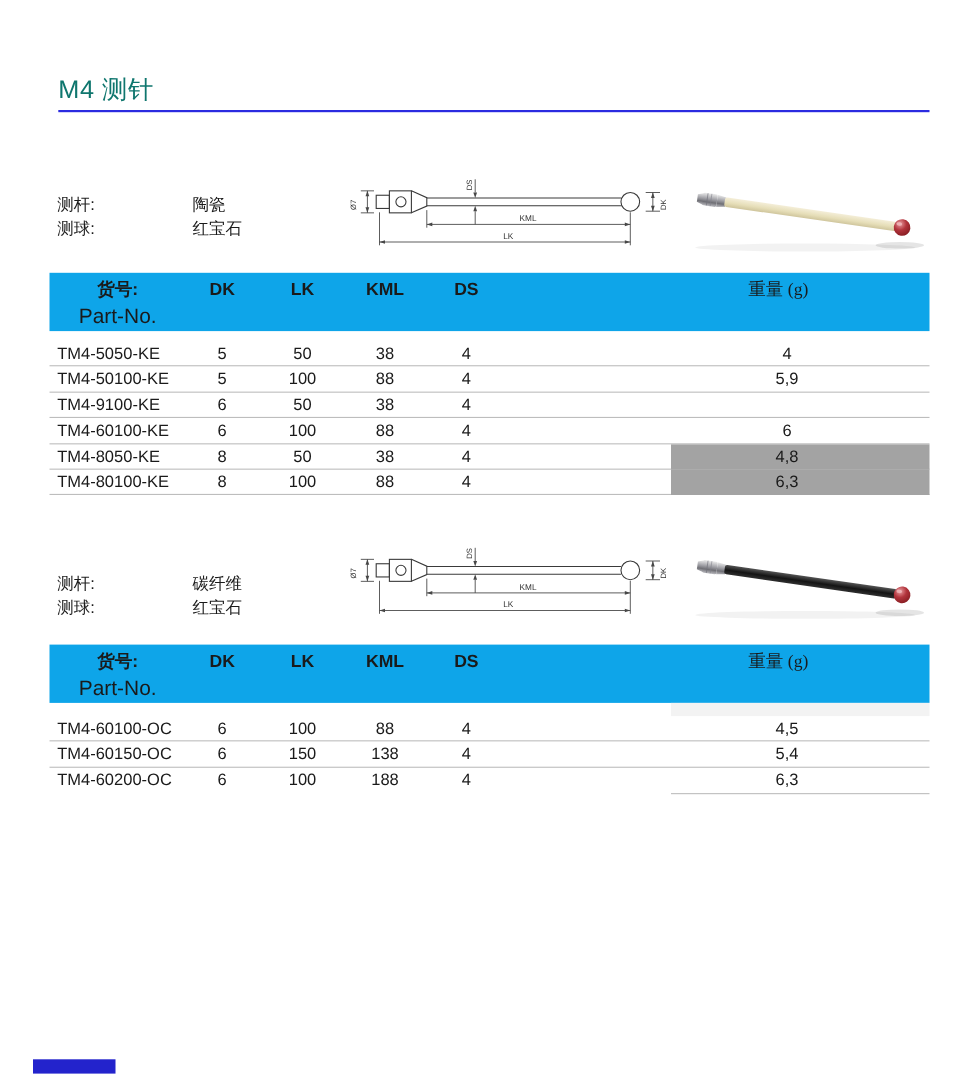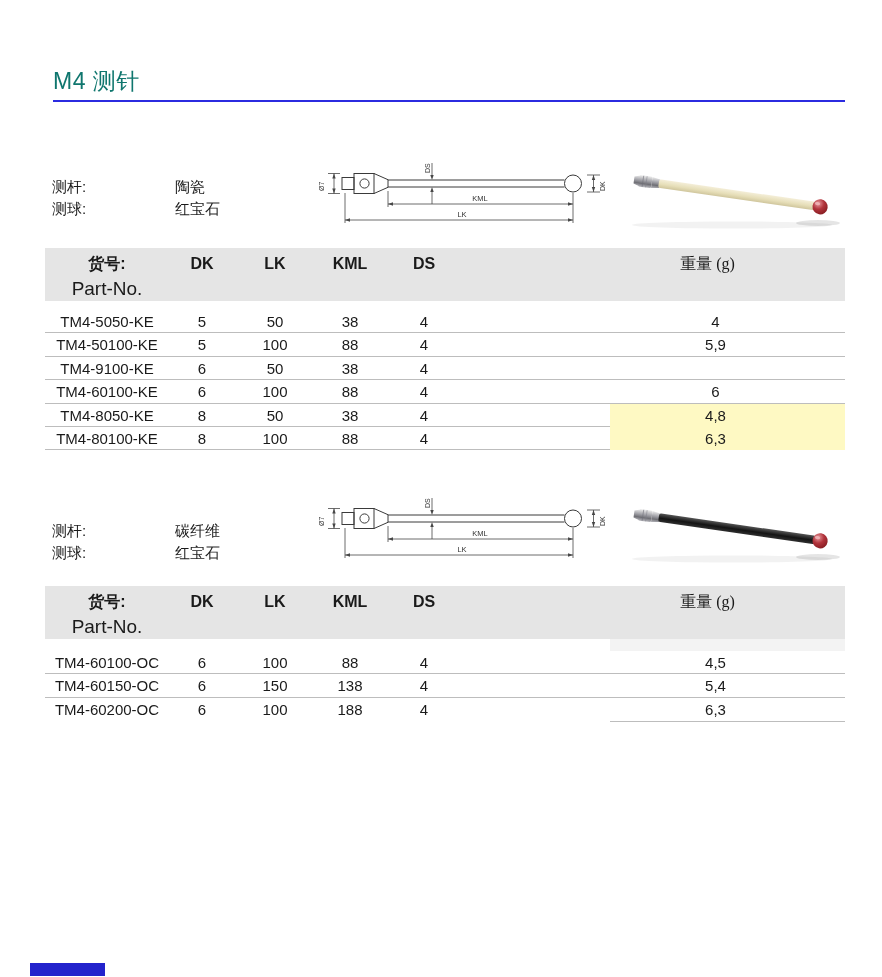--- a/index.html
+++ b/index.html
@@ -20,36 +20,36 @@
   
   .drawing{position:absolute;left:312px;width:295px;height:88px;}
   #drawing1{top:147px;} #drawing2{top:482px;}
   .photo{position:absolute;left:622px;width:218px;height:78px;}
   #photo1{top:156px;} #photo2{top:490px;}
 
   
   .ptable{position:absolute;left:45px;width:800px;}
   #table1{top:248px;} #table2{top:586px;}
   .tgrid{display:grid;grid-template-columns:117px 80px 66px 84px 64px auto 235px;}
-  .thead{height:53px;background:#e5e5e5;align-items:start;}
+  .thead{height:53px;background:#0ea5e9;align-items:start;}
   .thead .h{padding-top:5px;font-weight:bold;font-size:16px;text-align:center;line-height:21px;}
   .h-part{text-align:left;padding-left:7px;}
   .h-part .en{font-weight:normal;font-size:19px;margin-top:4px;}
   .h-weight{grid-column:7;font-family:"Liberation Serif","DejaVu Serif",serif;
             font-weight:normal !important;font-size:16px;padding-right:40px;}
   .gap-shade{position:absolute;top:53px;right:0;width:235px;height:12px;background:#f3f3f3;display:none;}
   #table2 .gap-shade{display:block;}
   .tbody{margin-top:9px;}
   #table2 .tbody{margin-top:12px;}
   .trow{height:23.4px;line-height:23px;font-size:15px;}
   .trow.line-full{border-bottom:1px solid #bdbdbd;}
-  .c-part{padding-left:7px;text-align:center;}
+  .c-part{padding-left:7px;}
   .c-num{text-align:center;}
   .c-weight{grid-column:7;text-align:center;padding-right:24px;}
-  .c-weight.shaded{background:#fef9c3;}
+  .c-weight.shaded{background:#a3a3a3;}
   .line-right .c-weight{border-bottom:1px solid #bdbdbd;}
 
   
   .footer-bar{position:absolute;left:30px;top:963px;width:75px;height:13px;background:#2323cc;}
 
   svg text{font-family:"Liberation Sans","DejaVu Sans",sans-serif;}
 </style>
 </head>
 <body>
 

